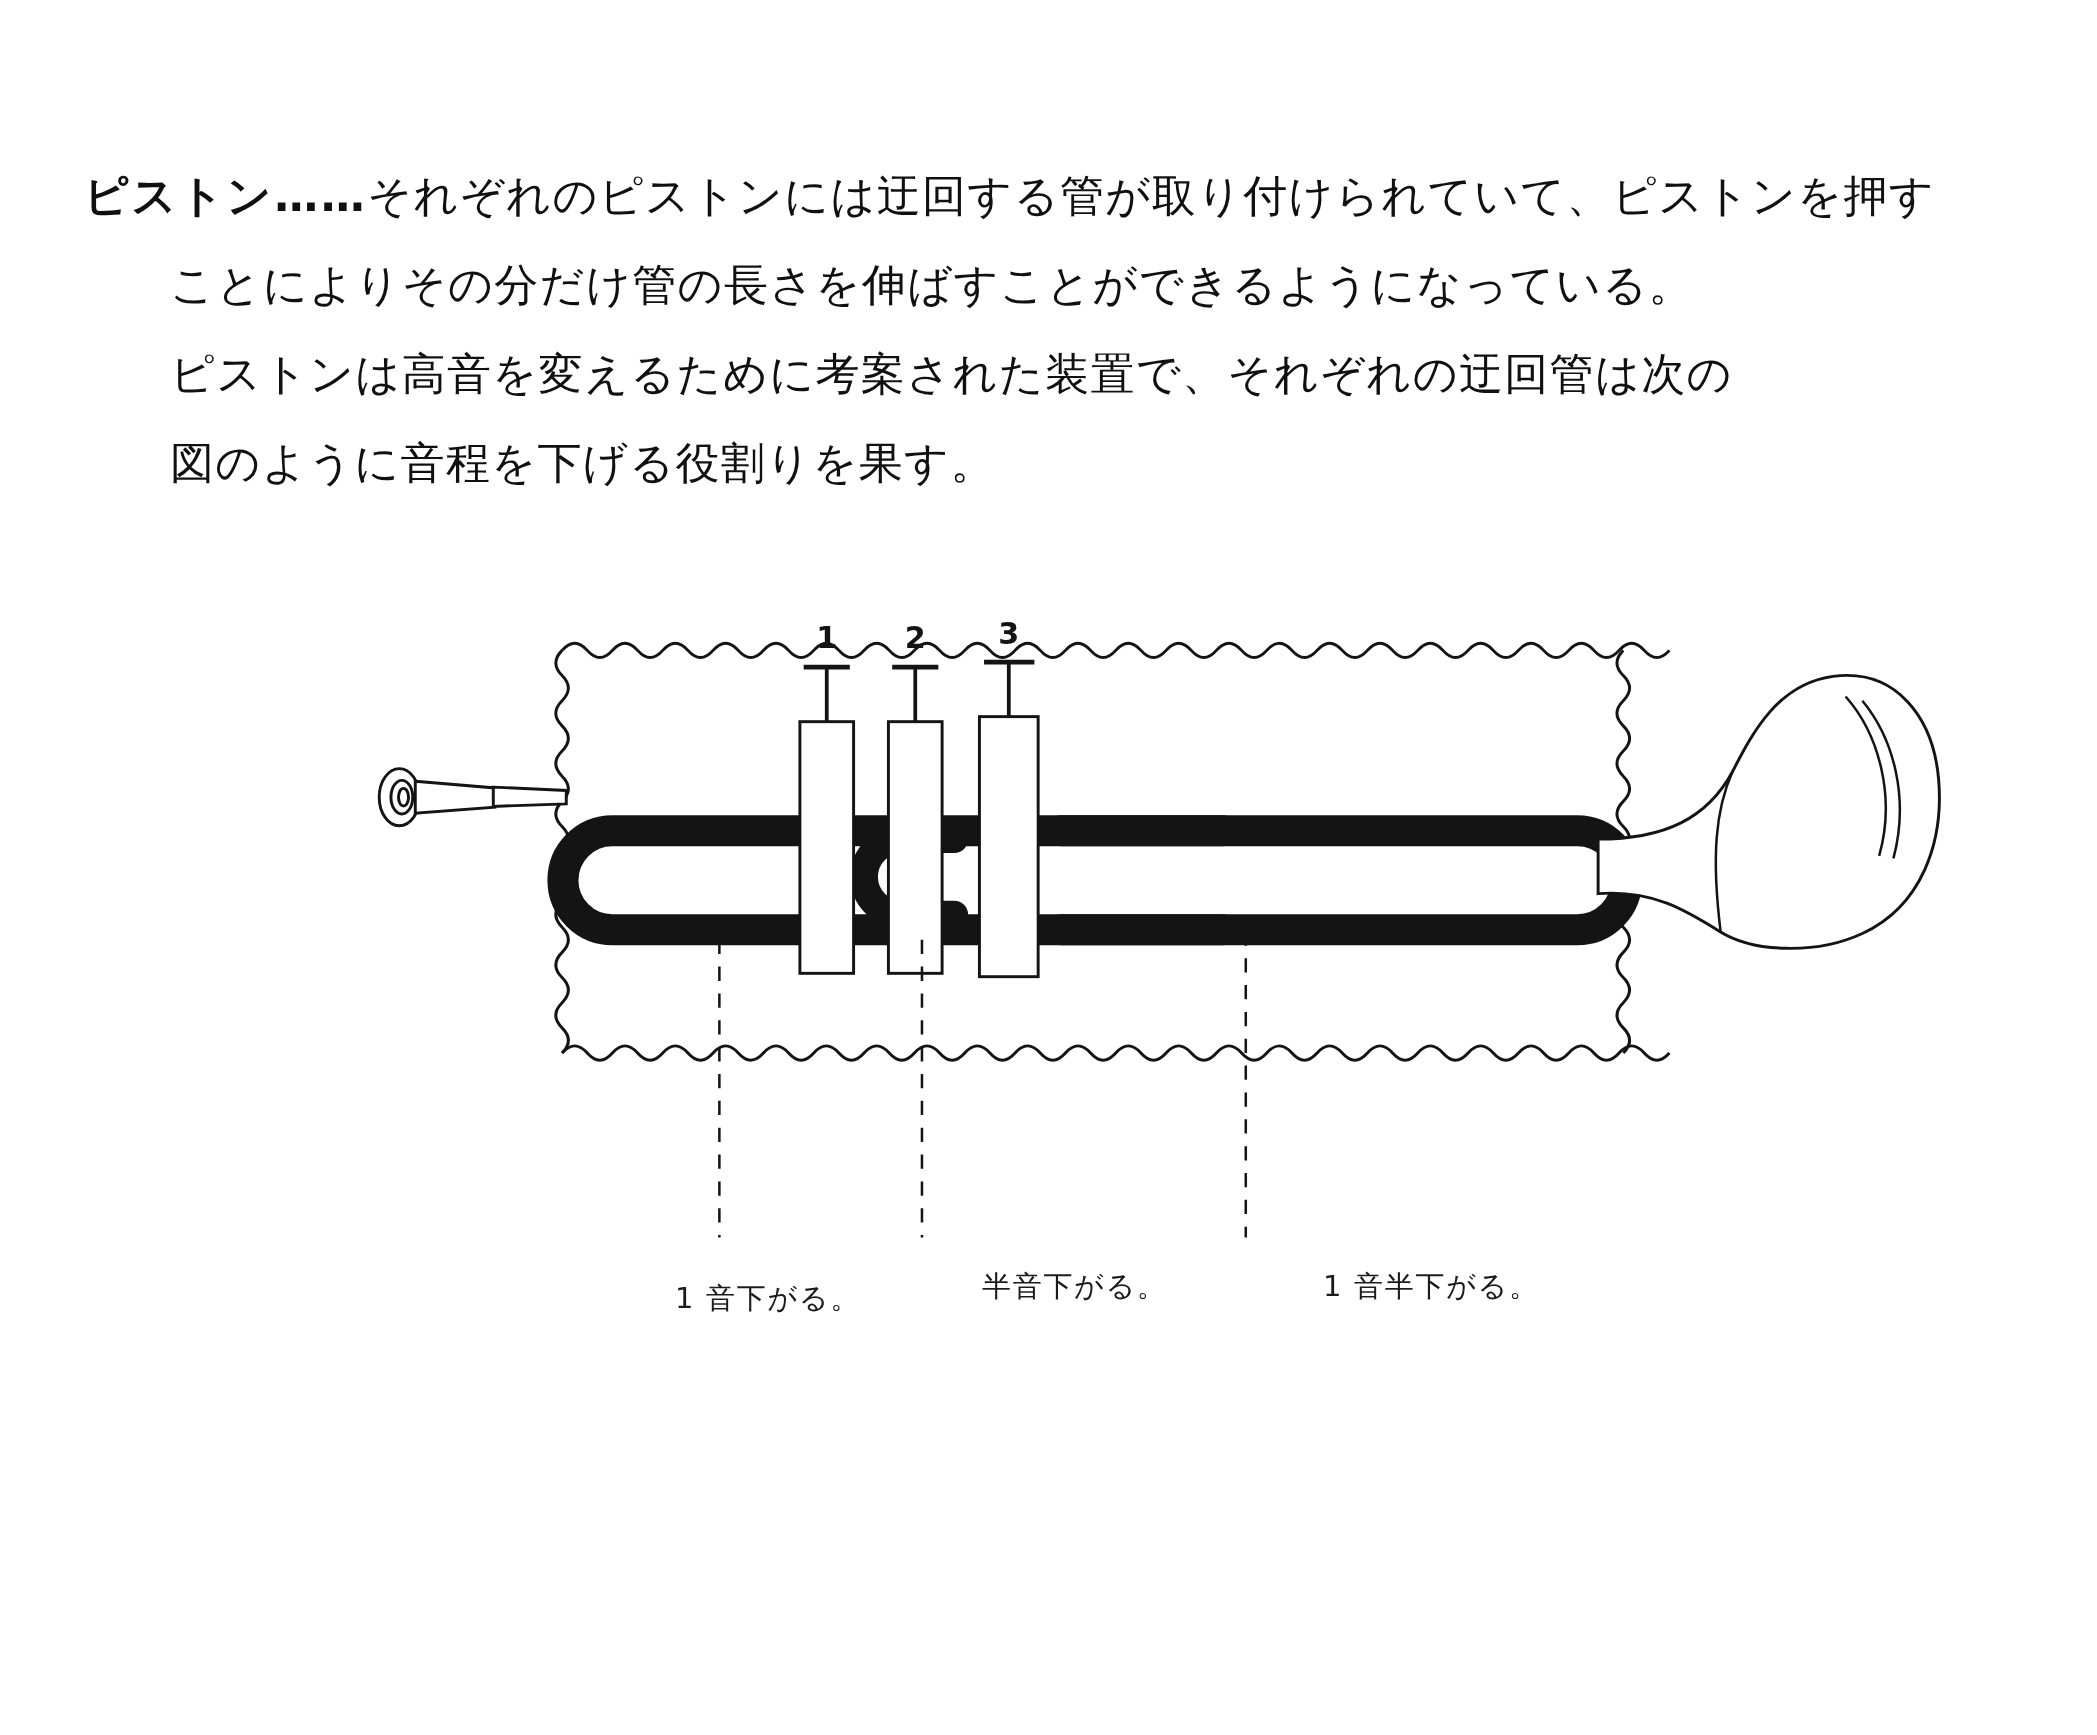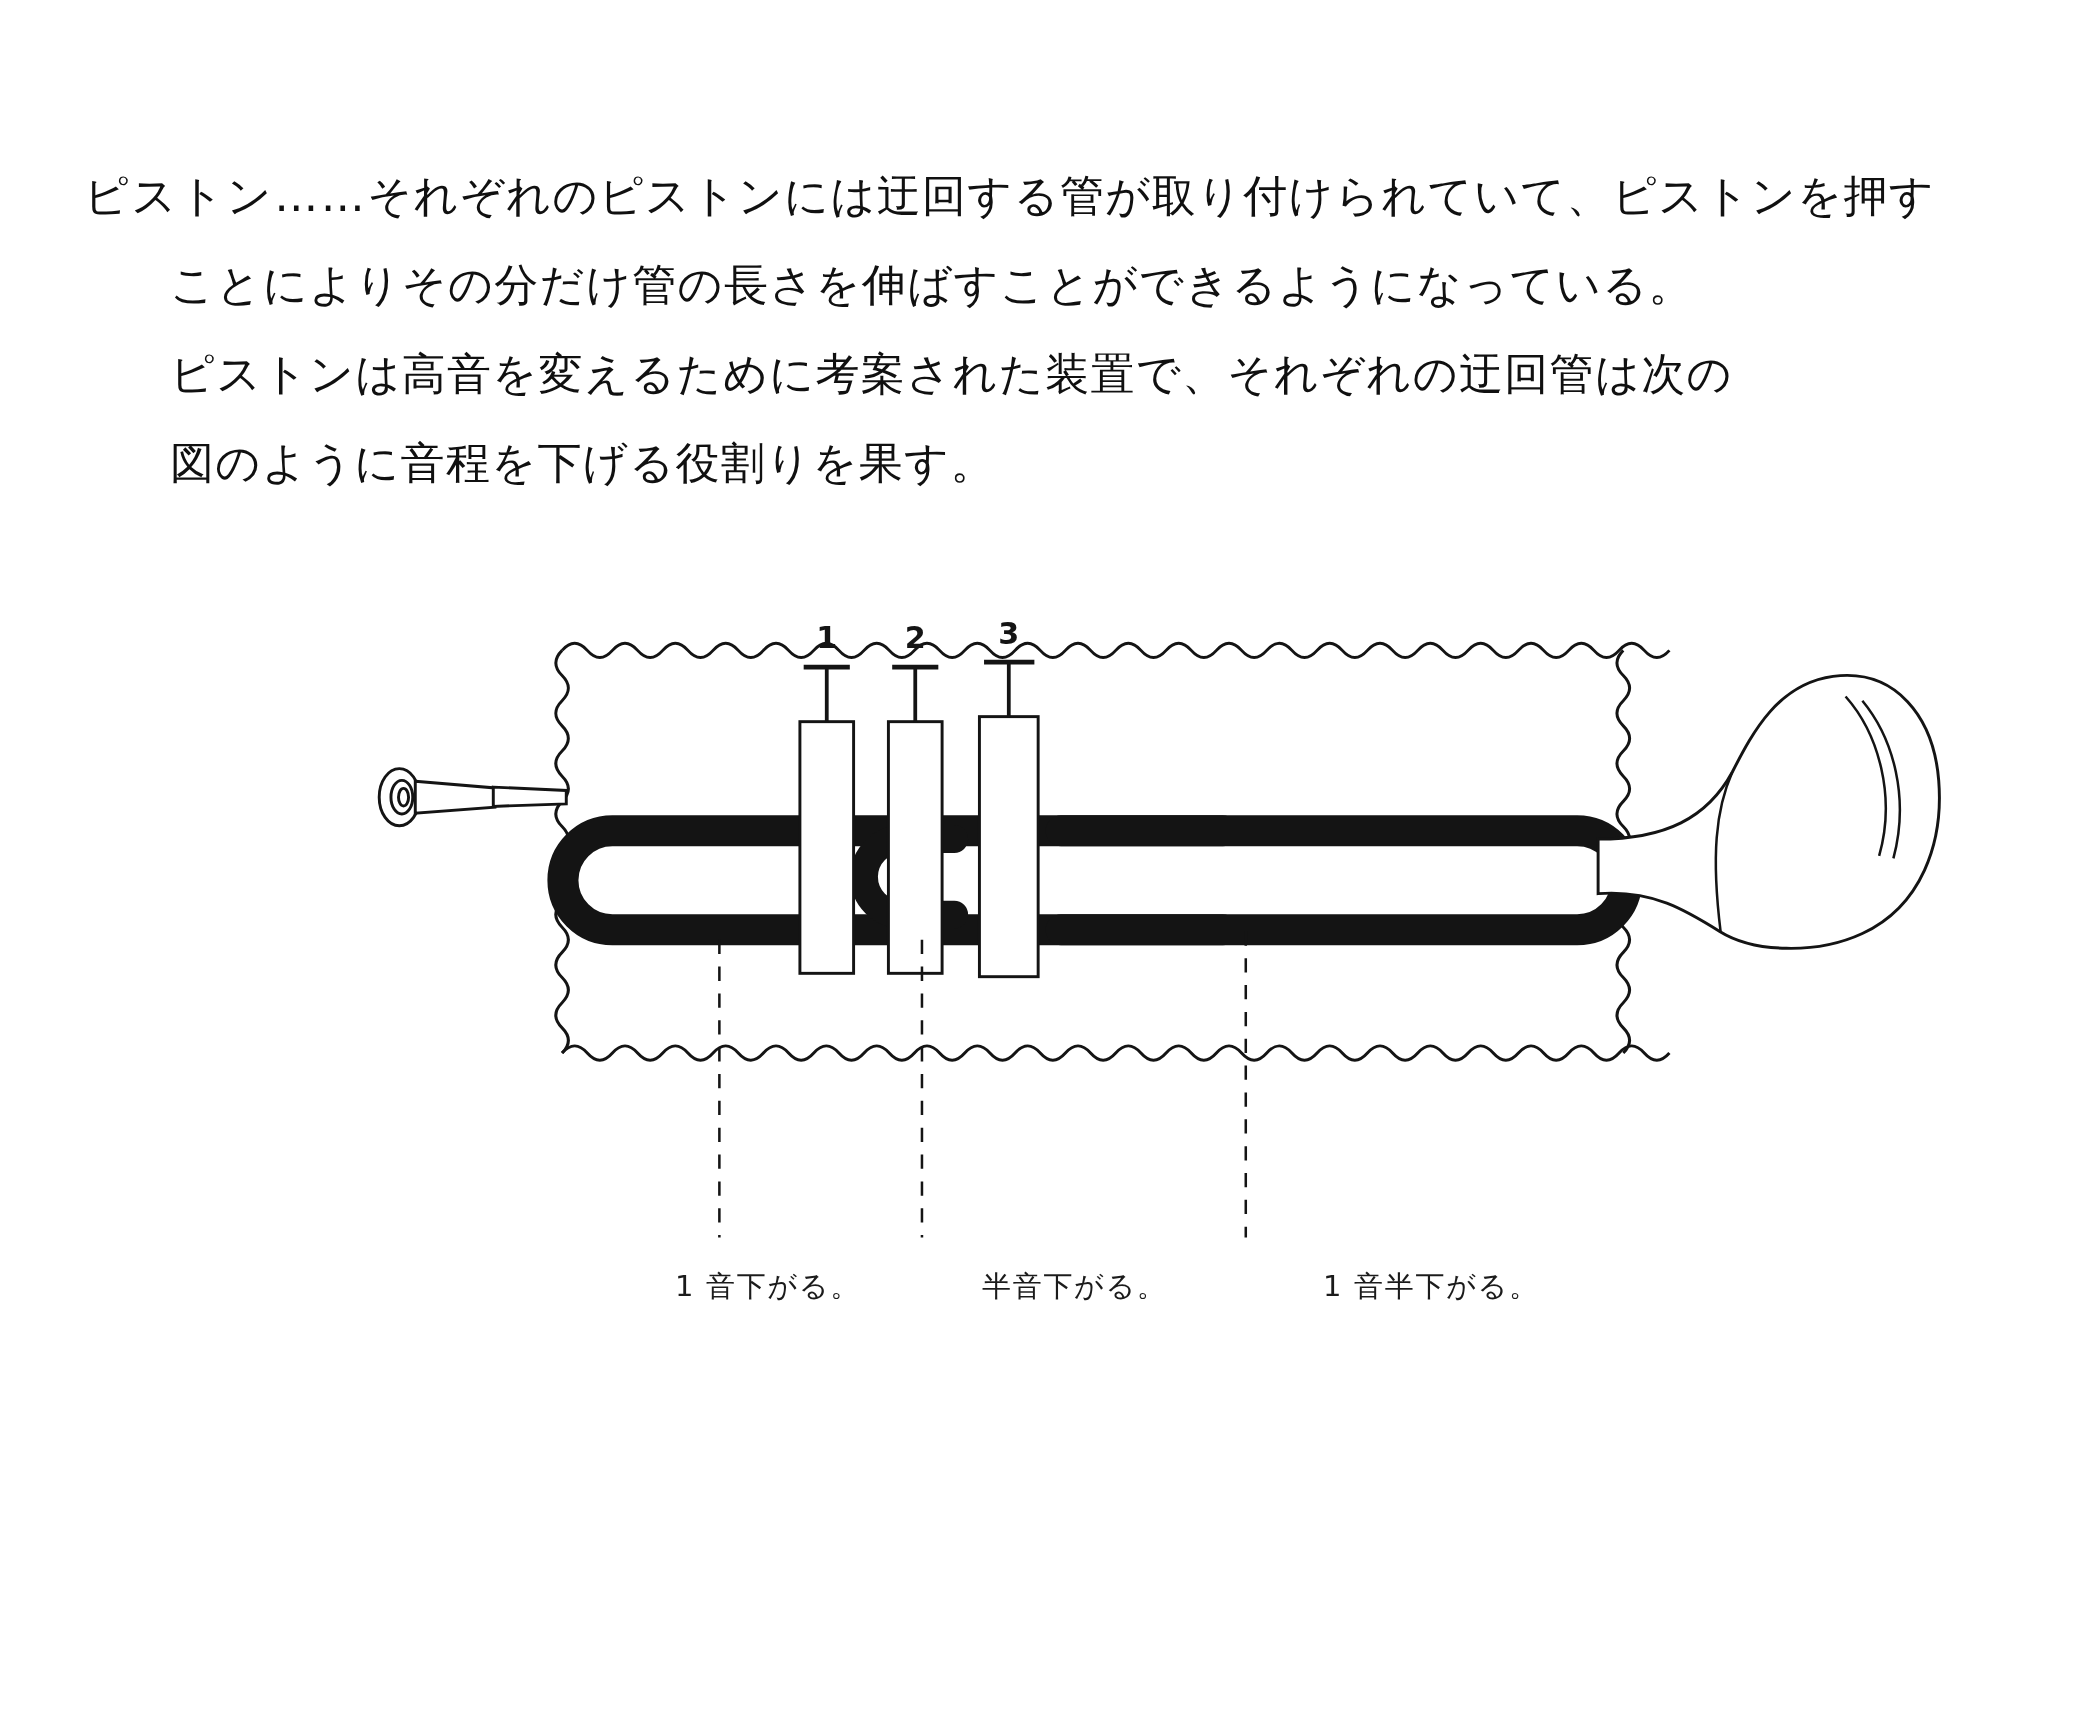--- a/index.html
+++ b/index.html
@@ -30,21 +30,21 @@
     white-space: pre;
     color: #101010;
   }
   .para-line.first {
     text-indent: 0;
   }
   .para-line.indent {
     padding-left: 86px;
   }
   .lead-term {
-    font-weight: normal;
+    font-weight: bold;
     letter-spacing: 2.5px;
   }
 
   
   .figure-wrap {
     position: absolute;
     left: 369px;
     top: 621px;
     width: 1720px;
     height: 755px;
@@ -63,21 +63,21 @@
     width: 2484px;
     height: 55px;
   }
   .caption {
     position: absolute;
     font-size: 29px;
     letter-spacing: 1.7px;
     white-space: nowrap;
     color: #1b1b1b;
   }
-  .cap-1 { left: 675px; top: 0; }
+  .cap-1 { left: 675px; top: 12px; }
   .cap-2 { left: 946px; top: 0; margin-left: 36px; }
   .cap-3 { left: 1323px; top: 0; }
 </style>
 </head>
 <body>
 
 <div class="text-block">
   <div class="para-line first"><span class="lead-term">ピストン……</span><span>それぞれのピストンには迂回する管が取り付けられていて、ピストンを押す</span></div>
   <div class="para-line indent">ことによりその分だけ管の長さを伸ばすことができるようになっている。</div>
   <div class="para-line indent">ピストンは高音を変えるために考案された装置で、それぞれの迂回管は次の</div>

